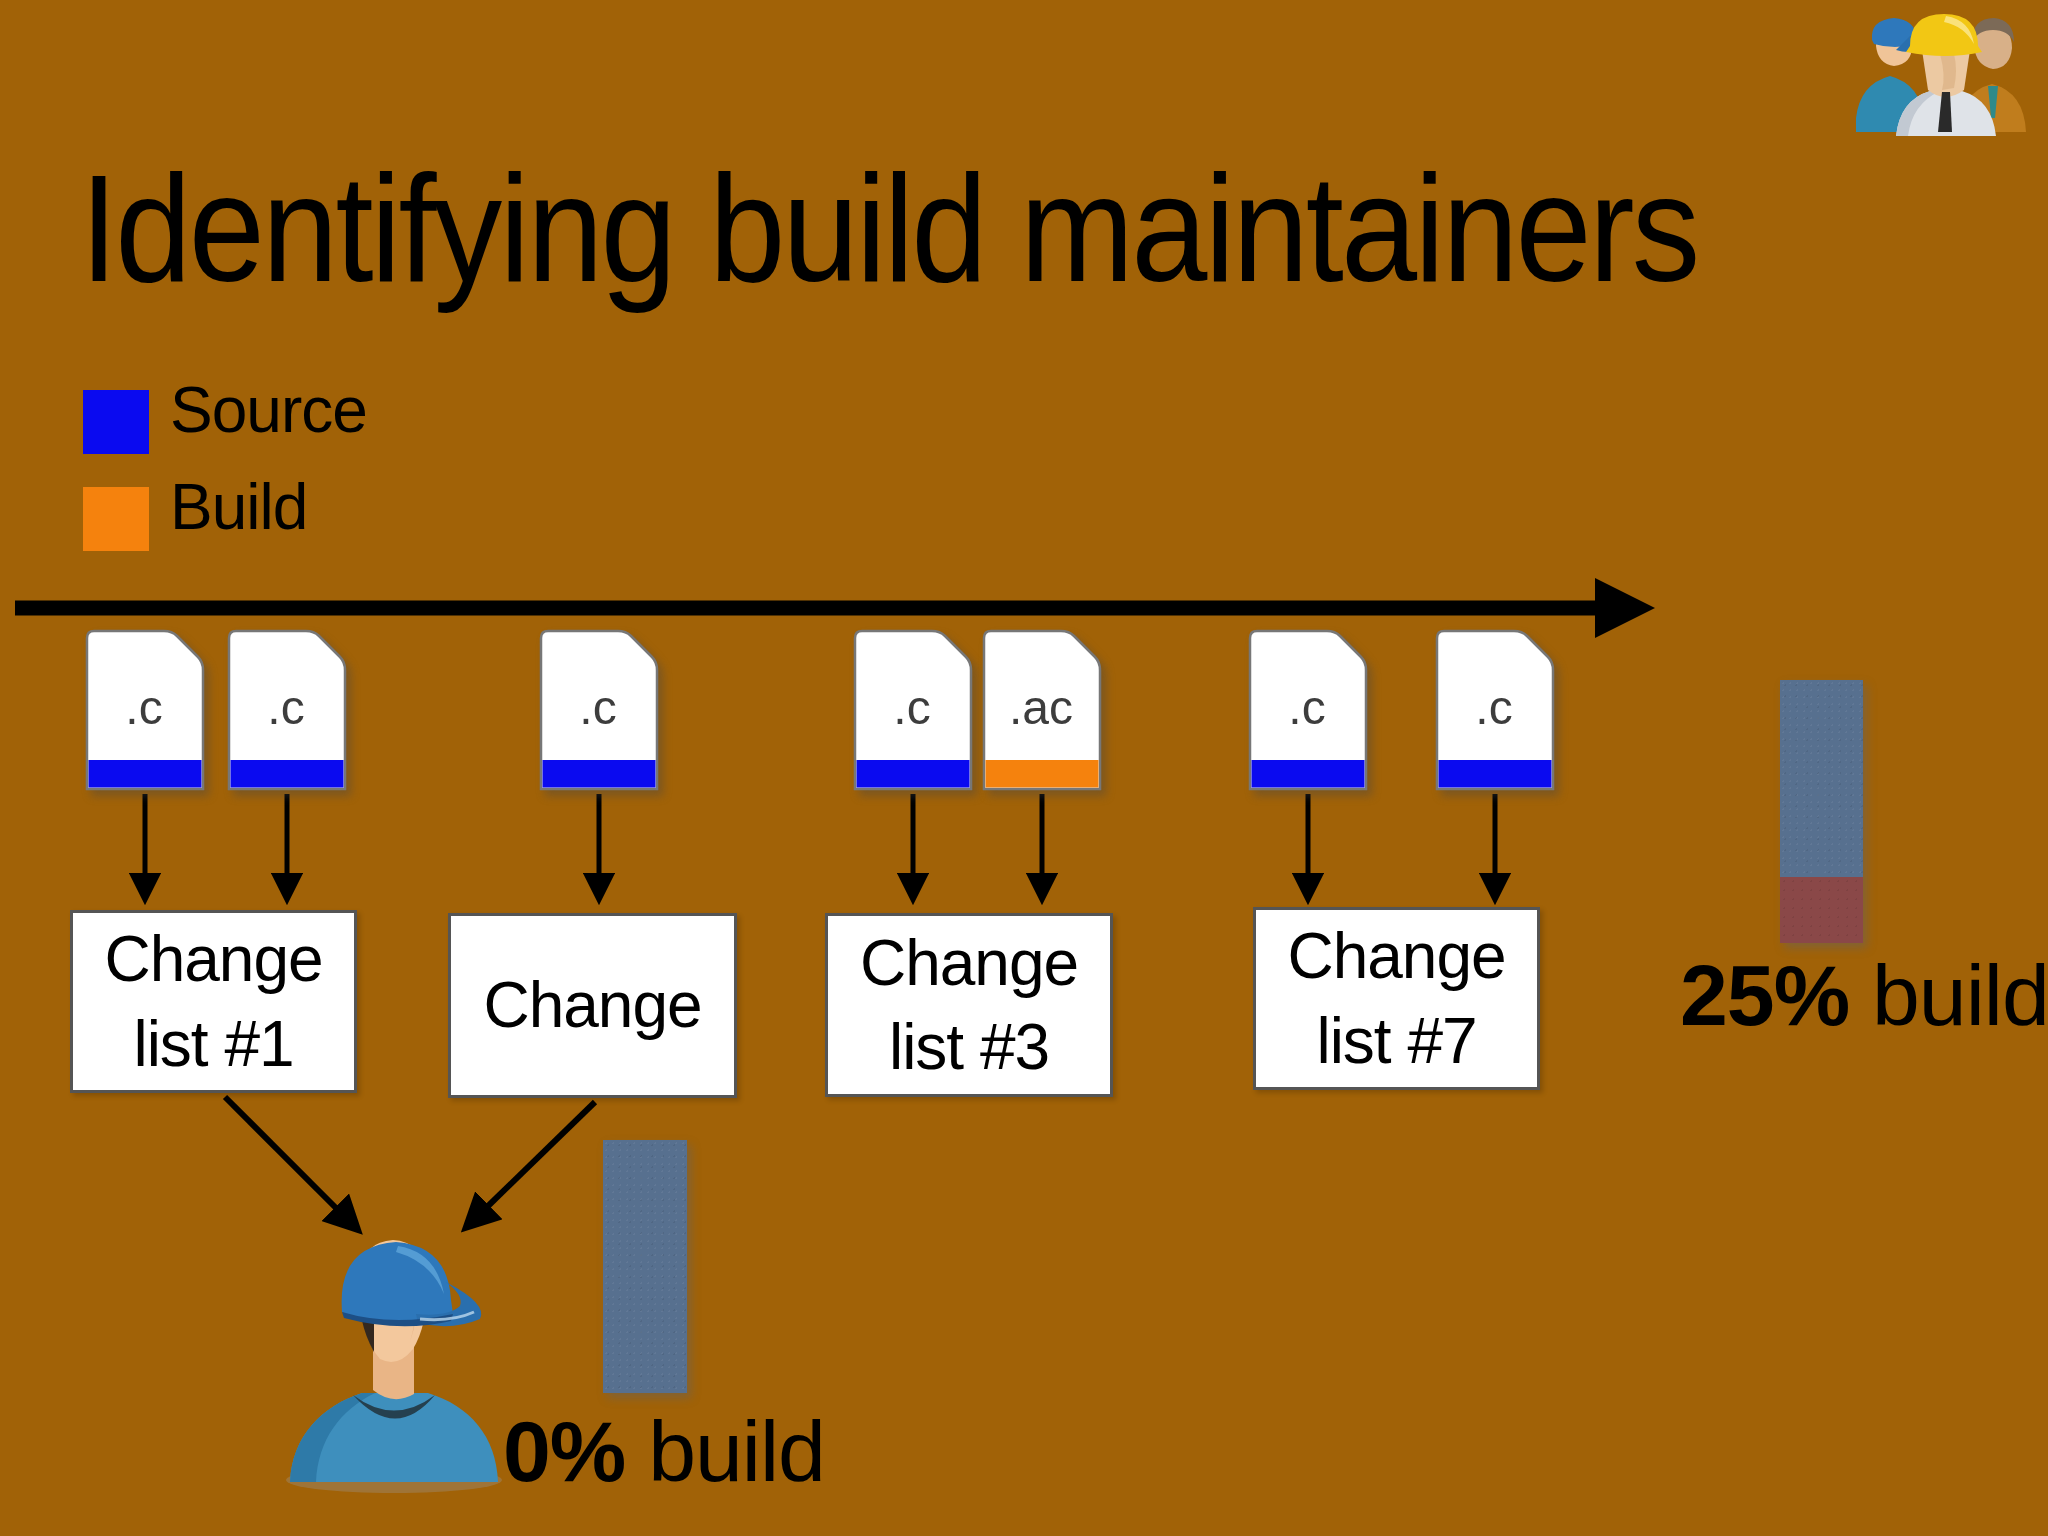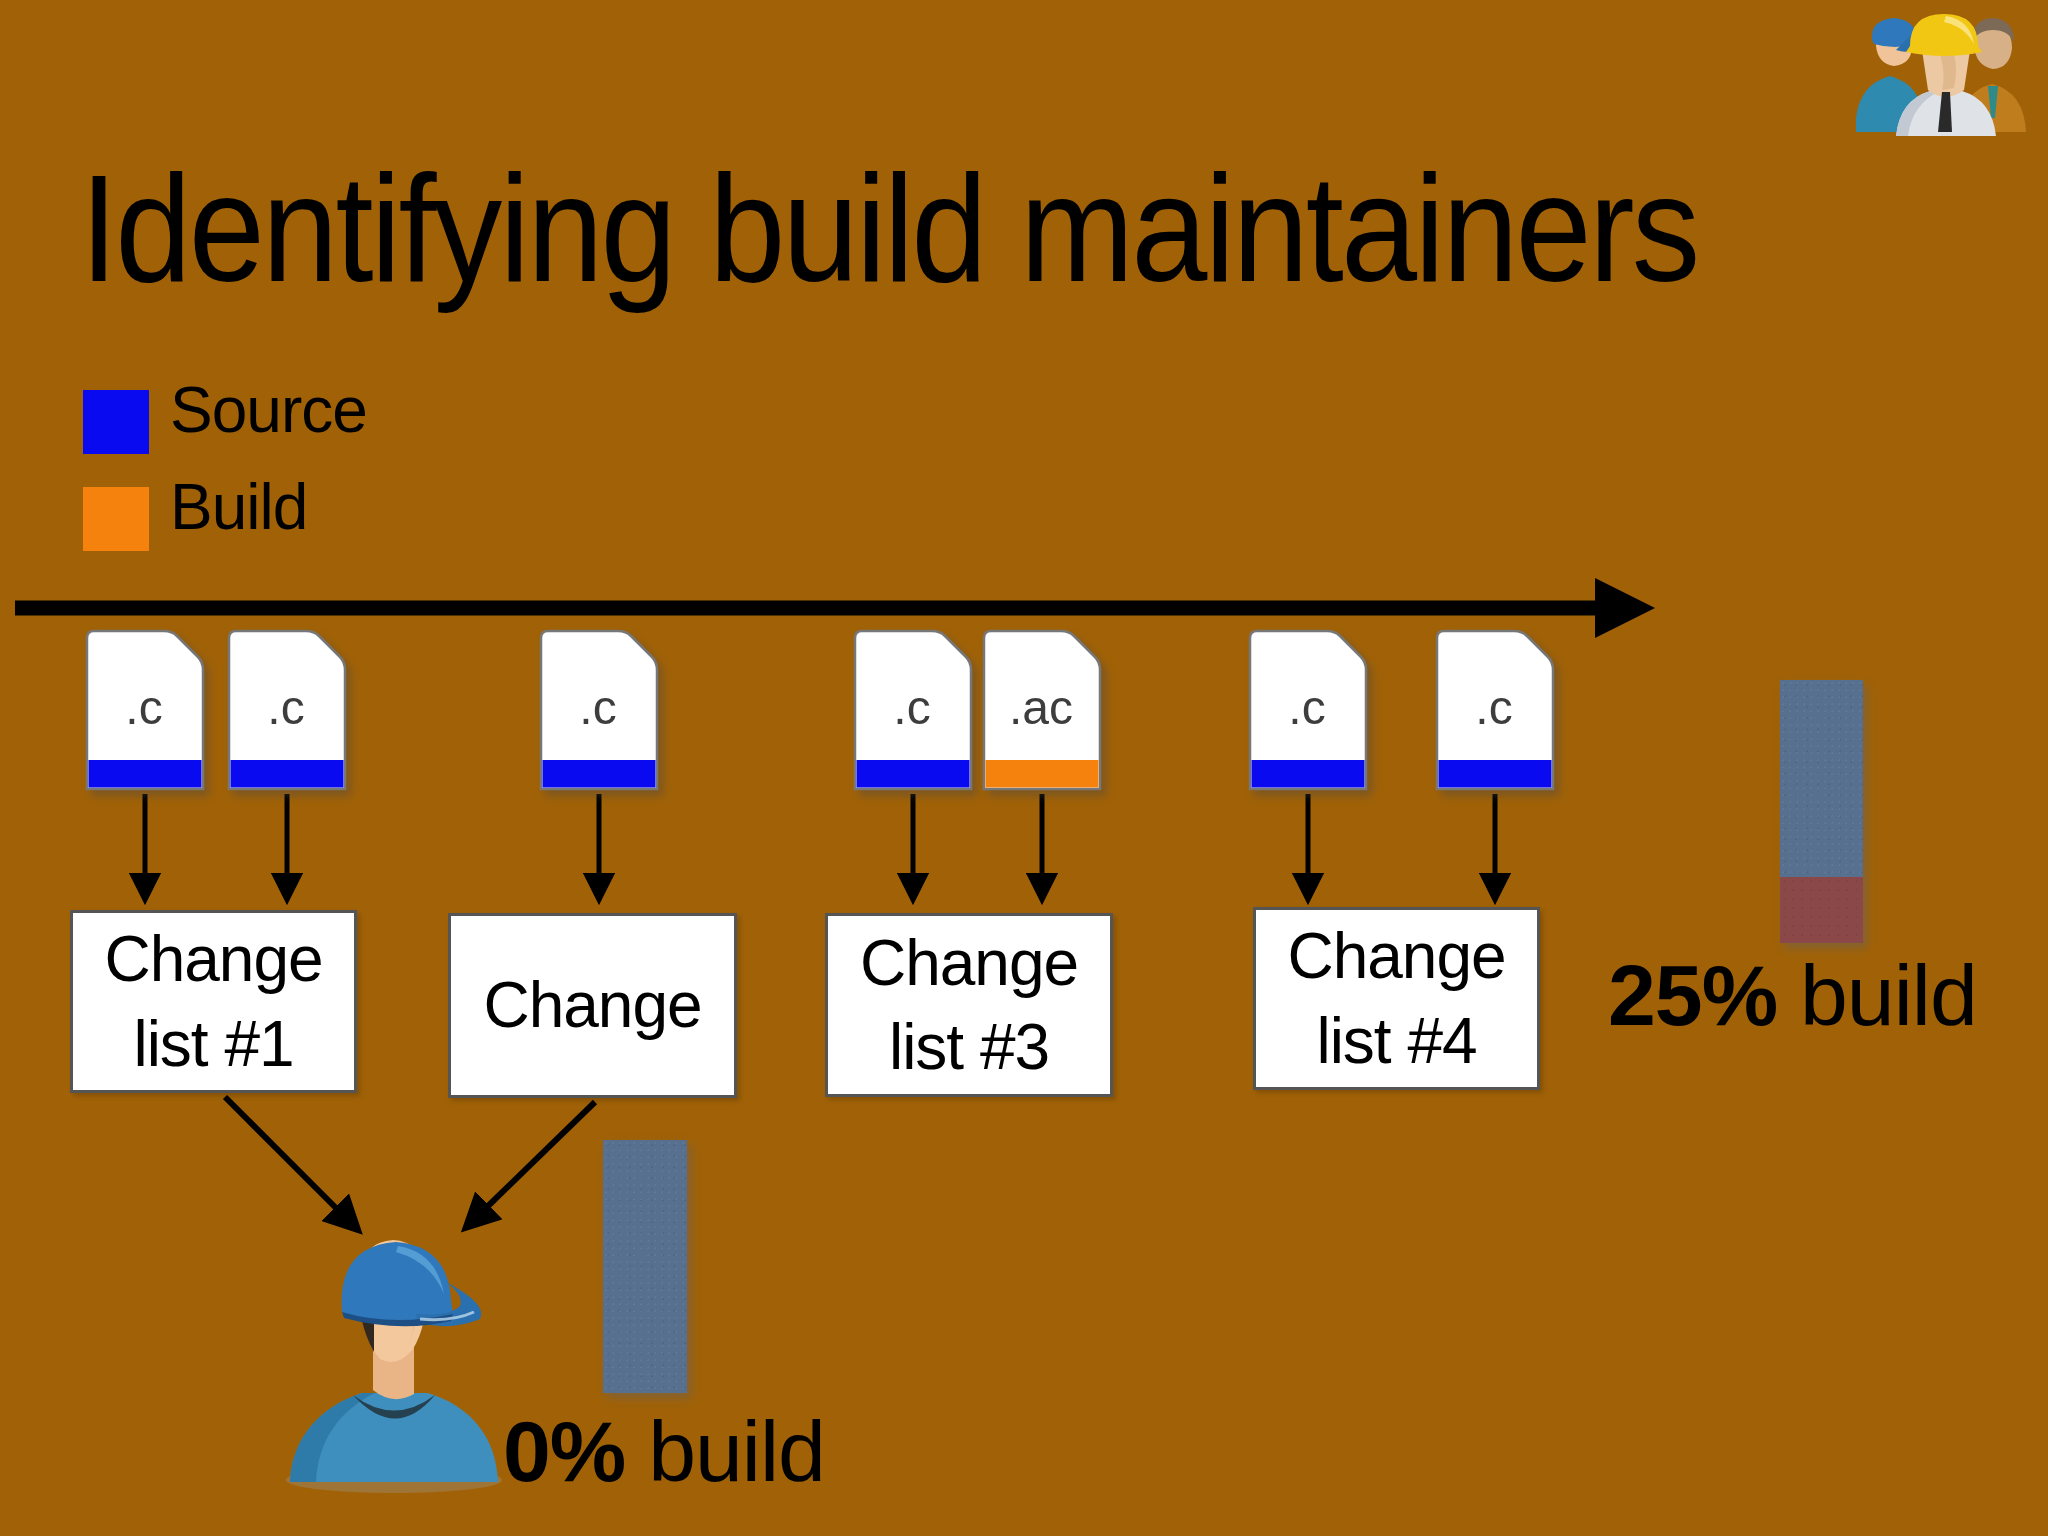--- a/index.html
+++ b/index.html
@@ -41,21 +41,21 @@
       background-size:7px 7px,11px 11px;}
   .share-bar .seg-bld{width:100%;background:#8a4848;
       background-image:radial-gradient(rgba(0,0,0,.08) 1px,transparent 1px);
       background-size:9px 9px;}
   .bar-maintainer{left:603px;top:1140px;width:84px;height:253px;}
   .bar-right{left:1780px;top:680px;width:83px;height:263px;}
 
   .pct-label{position:absolute;font-size:86px;line-height:1;white-space:nowrap;letter-spacing:-1px;}
   .pct-label b{font-weight:bold;}
   .lbl-maint{left:503px;top:1408px;}
-  .lbl-right{left:1608px;top:952px;}
+  .lbl-right{left:1680px;top:952px;}
 
   .avatar{position:absolute;left:280px;top:1220px;width:228px;height:275px;}
   .team{position:absolute;left:1850px;top:6px;width:182px;height:130px;}
 </style>
 </head>
 <body>
 
 <div class="slide">
 
   <div class="title">Identifying build maintainers</div>
@@ -142,21 +142,21 @@
   </div>
   <div class="clbox b2">
     <span>Change</span>
   </div>
   <div class="clbox b3">
     <span>Change</span>
     <span>list #3</span>
   </div>
   <div class="clbox b4">
     <span>Change</span>
-    <span>list #4</span>
+    <span>list #7</span>
   </div>
 
   <div class="share-bar bar-maintainer">
     <div class="seg-src" style="height: 100%;"></div>
     <div class="seg-bld" style="height: 0%;"></div>
   </div>
   <div class="share-bar bar-right">
     <div class="seg-src" style="height: 75%;"></div>
     <div class="seg-bld" style="height: 25%;"></div>
   </div>

